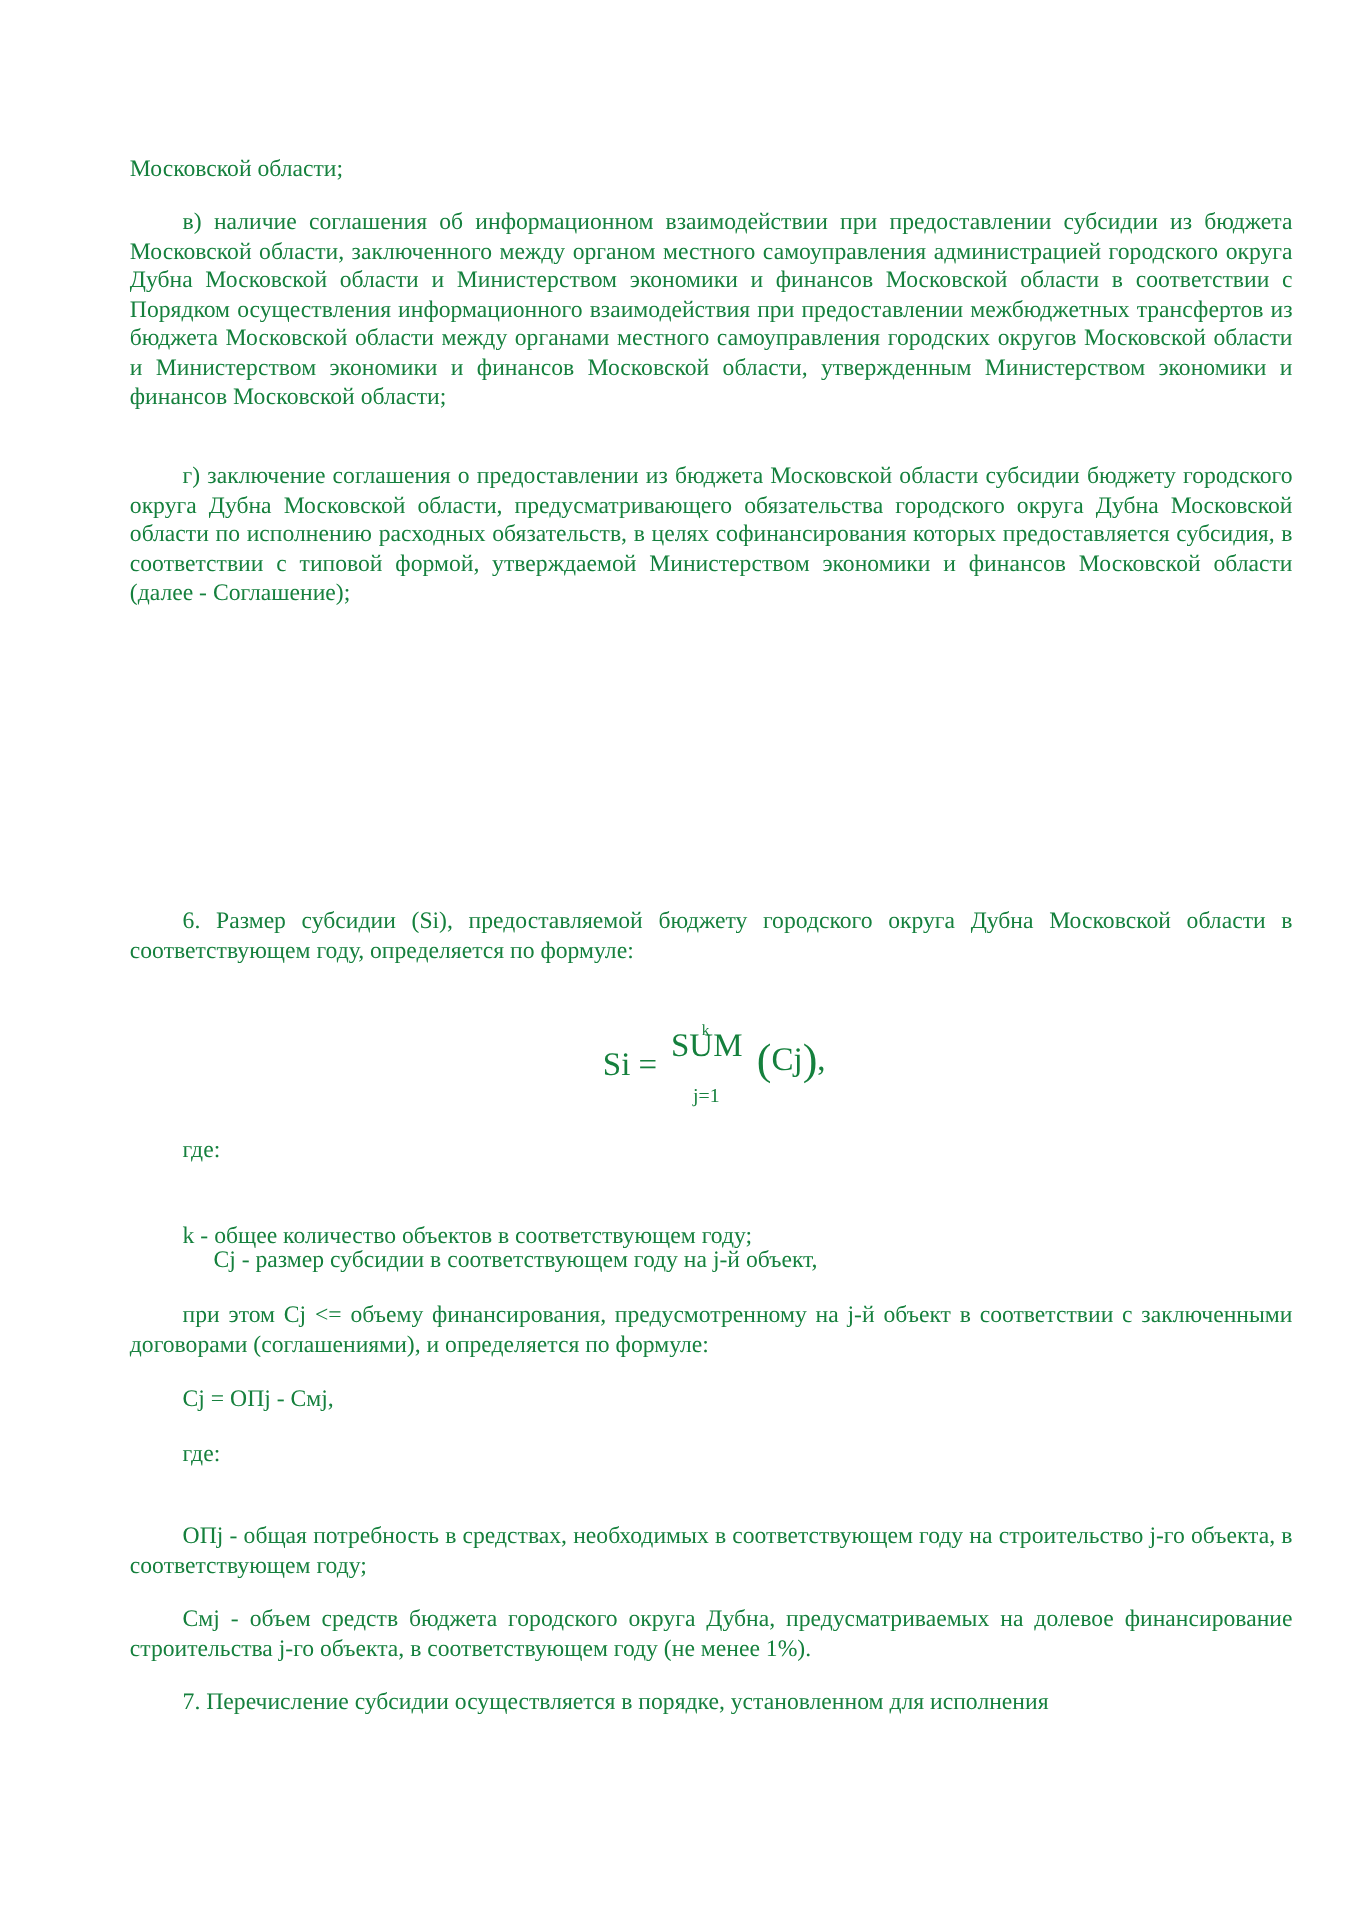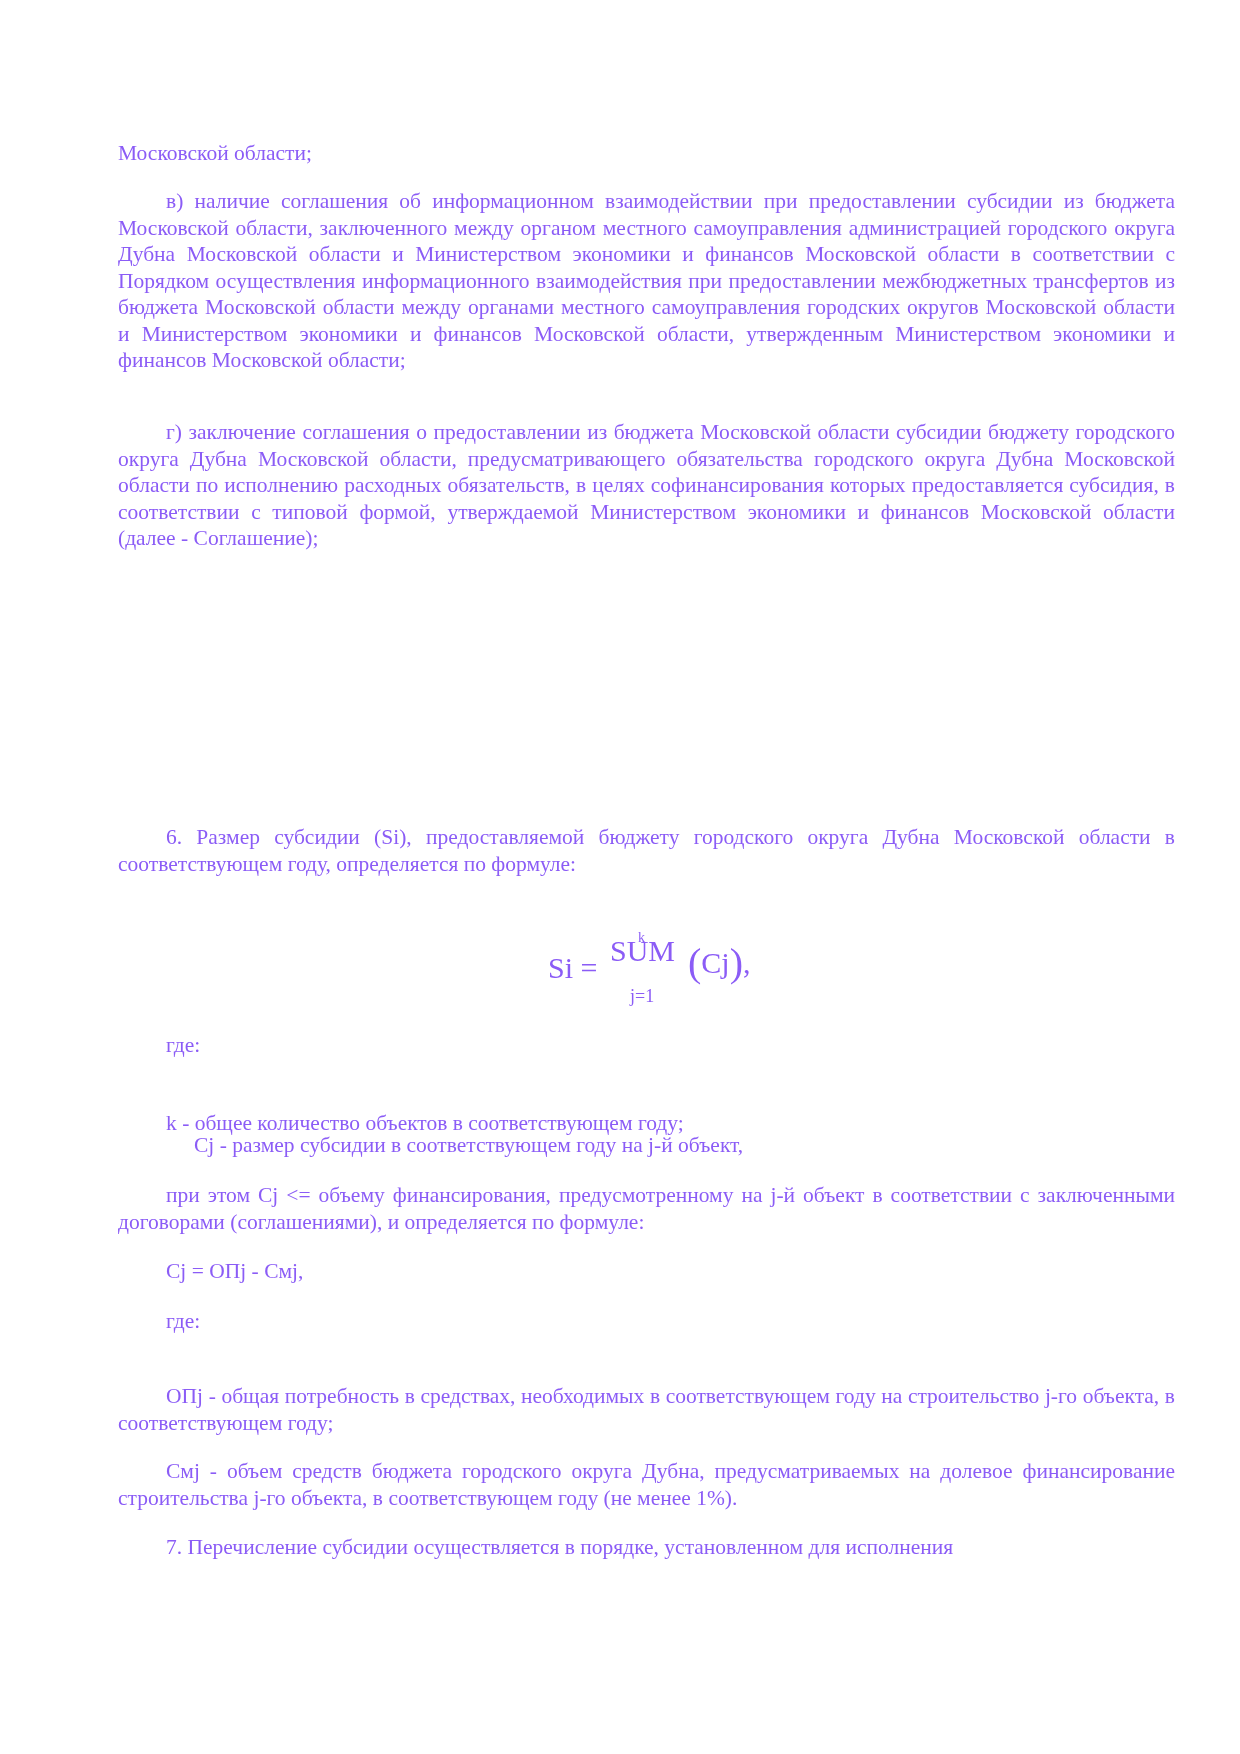--- a/index.html
+++ b/index.html
@@ -1,19 +1,19 @@
 <!DOCTYPE html>
 <html><head>
 <meta charset="utf-8">
 <style>
   html, body { margin: 0; padding: 0; background: #ffffff; }
   body { width: 1240px; height: 1754px; position: relative; overflow: hidden; }
   .page {
     position: absolute; left: 0; top: 0; width: 1240px; height: 1278px;
-    background: #ffffff; color: #8b5cf6;
+    background: #ffffff; color: #15803d;
     font-family: "Liberation Serif", "DejaVu Serif", serif;
     font-size: 21.5px; line-height: 26.5px;
   }
   .p {
     position: absolute; left: 118px; width: 1057px;
     text-align: justify; text-align-last: left; margin: 0;
   }
   .p.ind { text-indent: 48px; }
   .line { position: absolute; left: 166px; white-space: nowrap; margin: 0; }
   .line0 { position: absolute; left: 118px; white-space: nowrap; margin: 0; }

